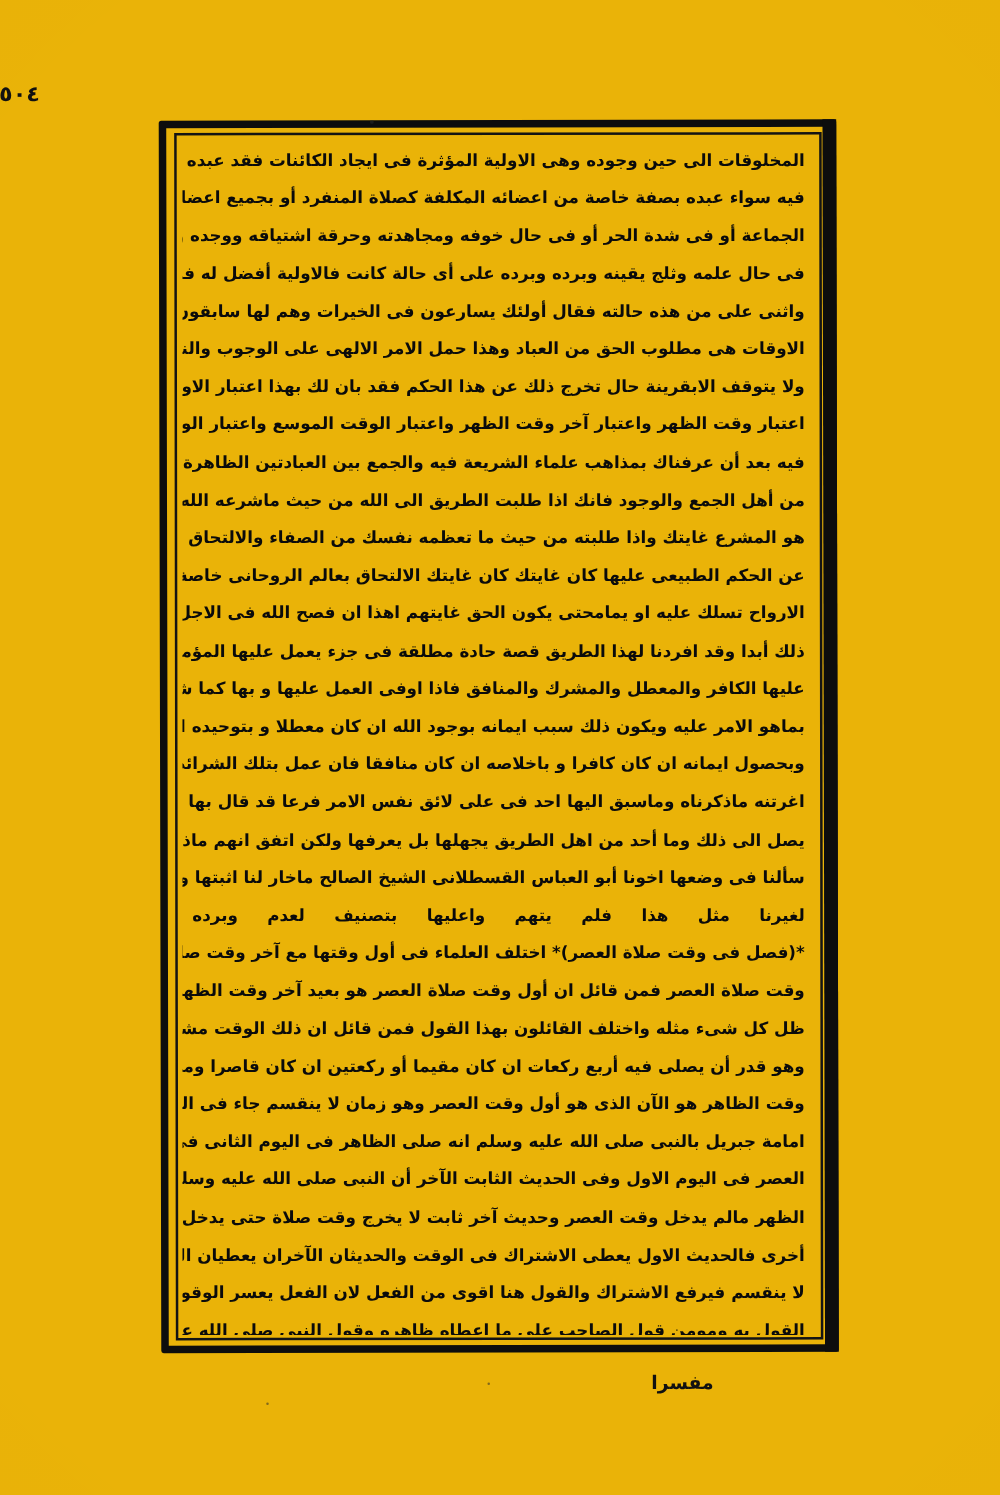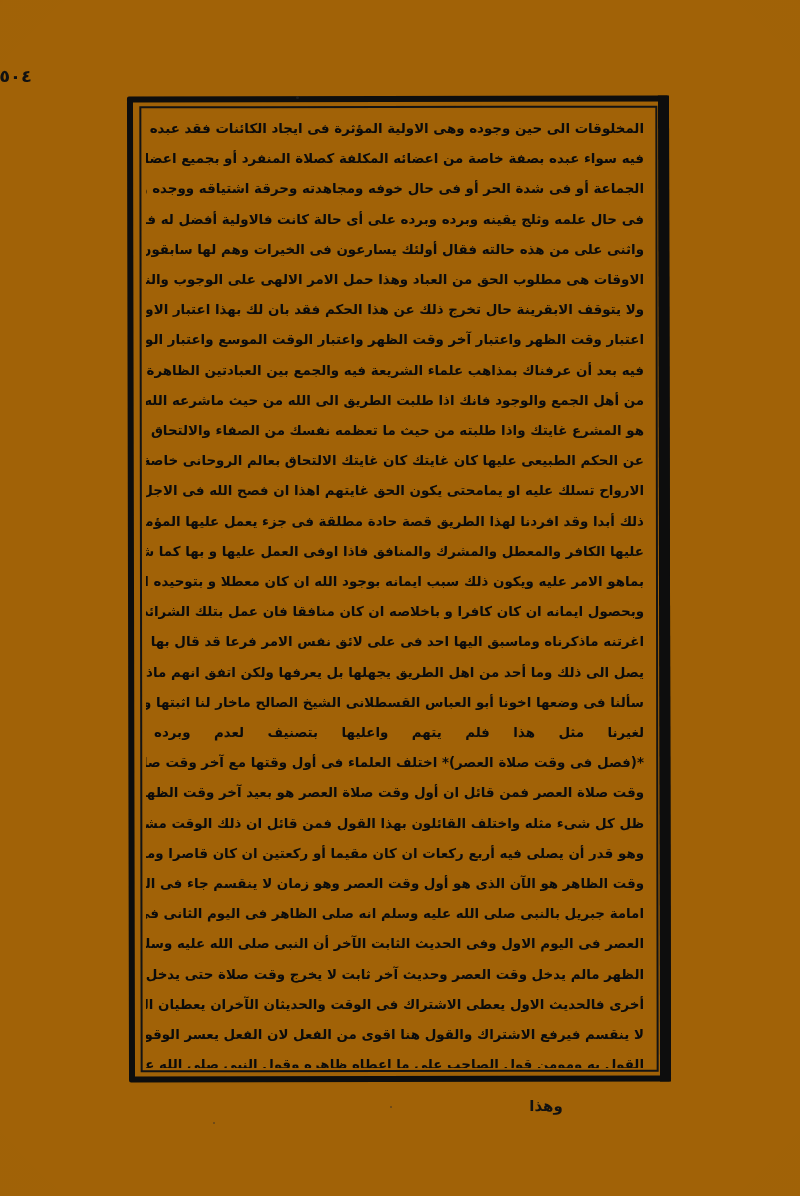--- a/index.html
+++ b/index.html
@@ -13,21 +13,21 @@
     height: 1196px;
     position: relative;
     overflow: hidden;
     font-family: "DejaVu Sans", sans-serif;
   }
 
   
   .sheet {
     position: absolute;
     inset: 0;
-    background: #a16207;
+    background: #eab308;
   }
 
   
   .paper-tone {
     position: absolute;
     inset: 0;
     background:
       radial-gradient(ellipse 120% 100% at 50% 50%, rgba(255,255,255,0) 55%, rgba(0,0,0,0.025) 100%);
     pointer-events: none;
   }
@@ -193,20 +193,20 @@
       <div class="line"><span>وقت الظاهر هو الآن الذى هو أول وقت العصر وهو زمان لا ينقسم جاء فى الحديث الثابت فى</span></div>
       <div class="line"><span>امامة جبريل بالنبى صلى الله عليه وسلم انه صلى الظاهر فى اليوم الثانى فى الوقت الذى صلى فيه</span></div>
       <div class="line"><span>العصر فى اليوم الاول وفى الحديث الثابت الآخر أن النبى صلى الله عليه وسلم قال وقت</span></div>
       <div class="line"><span>الظهر مالم يدخل وقت العصر وحديث آخر ثابت لا يخرج وقت صلاة حتى يدخل وقت صلاة</span></div>
       <div class="line"><span>أخرى فالحديث الاول يعطى الاشتراك فى الوقت والحديثان الآخران يعطيان الزمان الذى</span></div>
       <div class="line"><span>لا ينقسم فيرفع الاشتراك والقول هنا اقوى من الفعل لان الفعل يعسر الوقوف على تحقيق</span></div>
       <div class="line"><span>القول به ومومن قول الصاحب على ما اعطاه ظاهره وقول النبى صلى الله عليه وسلم يخالف ماقال</span></div>
     </div>
 
   <div class="catchword">
-    <span class="catchword-inner">وهذا</span>
+    <span class="catchword-inner">مفسرا</span>
   </div>
 
   <div class="speck" style="left:390px;top:1106px;width:2px;height:2px;"></div>
   <div class="speck" style="left:213px;top:1122px;width:2px;height:2px;"></div>
   <div class="speck" style="left:296px;top:96px;width:3px;height:3px;"></div>
 
 </div>
 
 </body></html>

